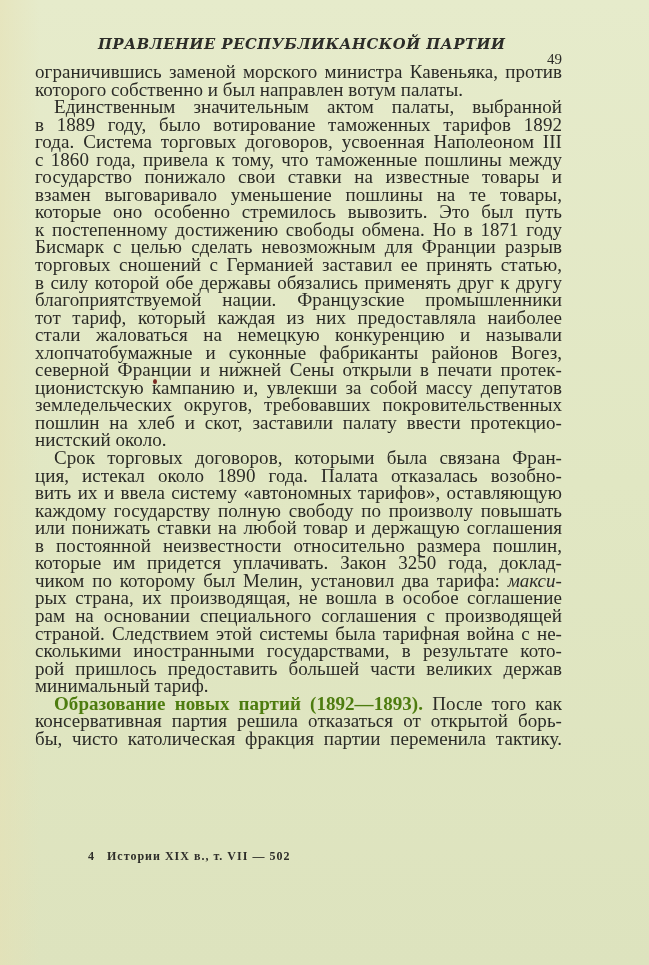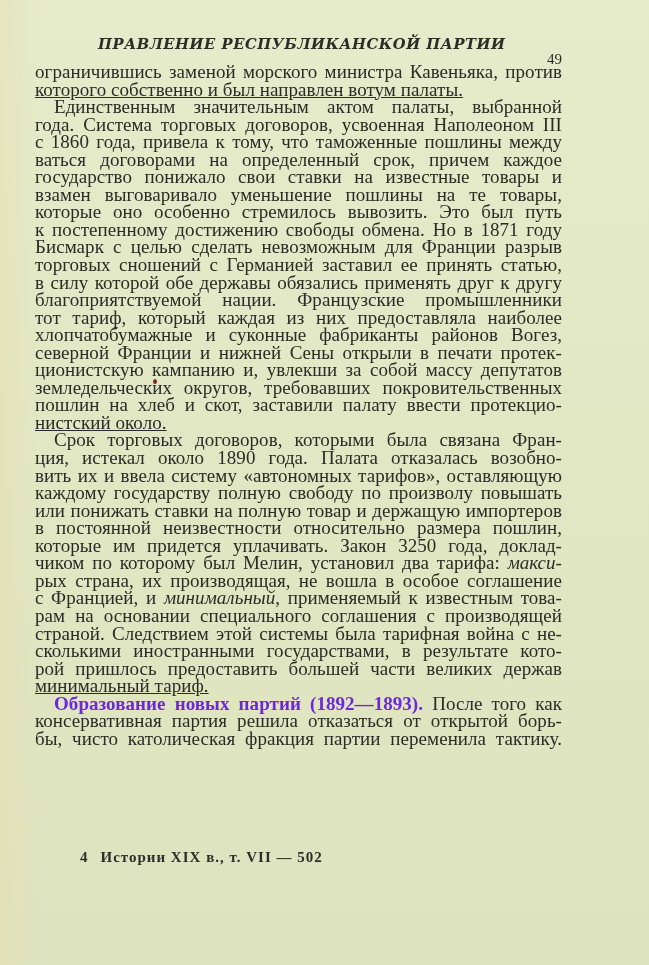--- a/index.html
+++ b/index.html
@@ -65,37 +65,36 @@
       line-height: 17.55px;
       font-size: 19px;
       white-space: nowrap;
       text-align: justify;
       text-align-last: justify;
       color: #2b2b27;
       letter-spacing: 0.05px;
     }
     .line.last {
       text-align-last: left;
-      text-decoration: underline;
     }
     .line.indent {
       padding-left: 19px;
     }
     .line.bold-start .lead {
       font-weight: bold;
-      color: #6d28d9;
+      color: #4d7c0f;
       margin-top: 28px;
     }
     .line em {
     }
     .footer-sig {
       position: absolute;
-      left: 80px;
+      left: 88px;
       top: 849px;
-      font-size: 15px;
+      font-size: 12px;
       font-weight: bold;
       letter-spacing: 1px;
       color: #2e2e2a;
       white-space: nowrap;
     }
     .footer-sig .sig-num {
       margin-right: 12px;
     }
     .speck {
       position: absolute;
@@ -114,48 +113,48 @@
 
   <div class="running-head">
     <span class="running-title">ПРАВЛЕНИЕ РЕСПУБЛИКАНСКОЙ ПАРТИИ</span>
     <span class="page-number">49</span>
   </div>
 
   <div class="text-block">
     <div class="line">ограничившись заменой морского министра Кавеньяка, против</div>
     <div class="line last">которого собственно и был направлен вотум палаты.</div>
     <div class="line indent">Единственным значительным актом палаты, выбранной</div>
+    <div class="line">в 1889 году, было вотирование таможенных тарифов 1892</div>
     <div class="line">года. Система торговых договоров, усвоенная Наполеоном III</div>
     <div class="line">с 1860 года, привела к тому, что таможенные пошлины между</div>
-    <div class="line">ваться договорами на определенный срок, причем каждое</div>
     <div class="line">государство понижало свои ставки на известные товары и</div>
     <div class="line">взамен выговаривало уменьшение пошлины на те товары,</div>
     <div class="line">которые оно особенно стремилось вывозить. Это был путь</div>
     <div class="line">к постепенному достижению свободы обмена. Но в 1871 году</div>
     <div class="line">Бисмарк с целью сделать невозможным для Франции разрыв</div>
     <div class="line">торговых сношений с Германией заставил ее принять статью,</div>
     <div class="line">в силу которой обе державы обязались применять друг к другу</div>
     <div class="line">благоприятствуемой нации. Французские промышленники</div>
     <div class="line">тот тариф, который каждая из них предоставляла наиболее</div>
+    <div class="line">стали жаловаться на немецкую конкуренцию и называли</div>
     <div class="line">хлопчатобумажные и суконные фабриканты районов Вогез,</div>
     <div class="line">северной Франции и нижней Сены открыли в печати протек-</div>
     <div class="line">ционистскую кампанию и, увлекши за собой массу депутатов</div>
     <div class="line">земледельческих округов, требовавших покровительственных</div>
     <div class="line">пошлин на хлеб и скот, заставили палату ввести протекцио-</div>
     <div class="line last">нистский около.</div>
     <div class="line indent">Срок торговых договоров, которыми была связана Фран-</div>
     <div class="line">ция, истекал около 1890 года. Палата отказалась возобно-</div>
     <div class="line">вить их и ввела систему «автономных тарифов», оставляющую</div>
     <div class="line">каждому государству полную свободу по произволу повышать</div>
-    <div class="line">или понижать ставки на полную товар и держащую импортеров</div>
+    <div class="line">или понижать ставки на любой товар и держащую соглашения</div>
     <div class="line">в постоянной неизвестности относительно размера пошлин,</div>
     <div class="line">которые им придется уплачивать. Закон 3250 года, доклад-</div>
     <div class="line"><span>чиком по которому был Мелин, установил два тарифа: </span><em>макси-</em></div>
     <div class="line">рых страна, их производящая, не вошла в особое соглашение</div>
-    <div class="line"><span>с Францией, и </span><em>минимальный</em><span>, применяемый к известным това-</span></div>
     <div class="line">рам на основании специального соглашения с производящей</div>
     <div class="line">страной. Следствием этой системы была тарифная война с не-</div>
     <div class="line">сколькими иностранными государствами, в результате кото-</div>
     <div class="line">рой пришлось предоставить большей части великих держав</div>
     <div class="line last">минимальный тариф.</div>
     <div class="line indent bold-start"><span class="lead">Образование новых партий (1892—1893).</span><span> После того как</span></div>
     <div class="line">консервативная партия решила отказаться от открытой борь-</div>
     <div class="line">бы, чисто католическая фракция партии переменила тактику.</div>
   </div>
 

